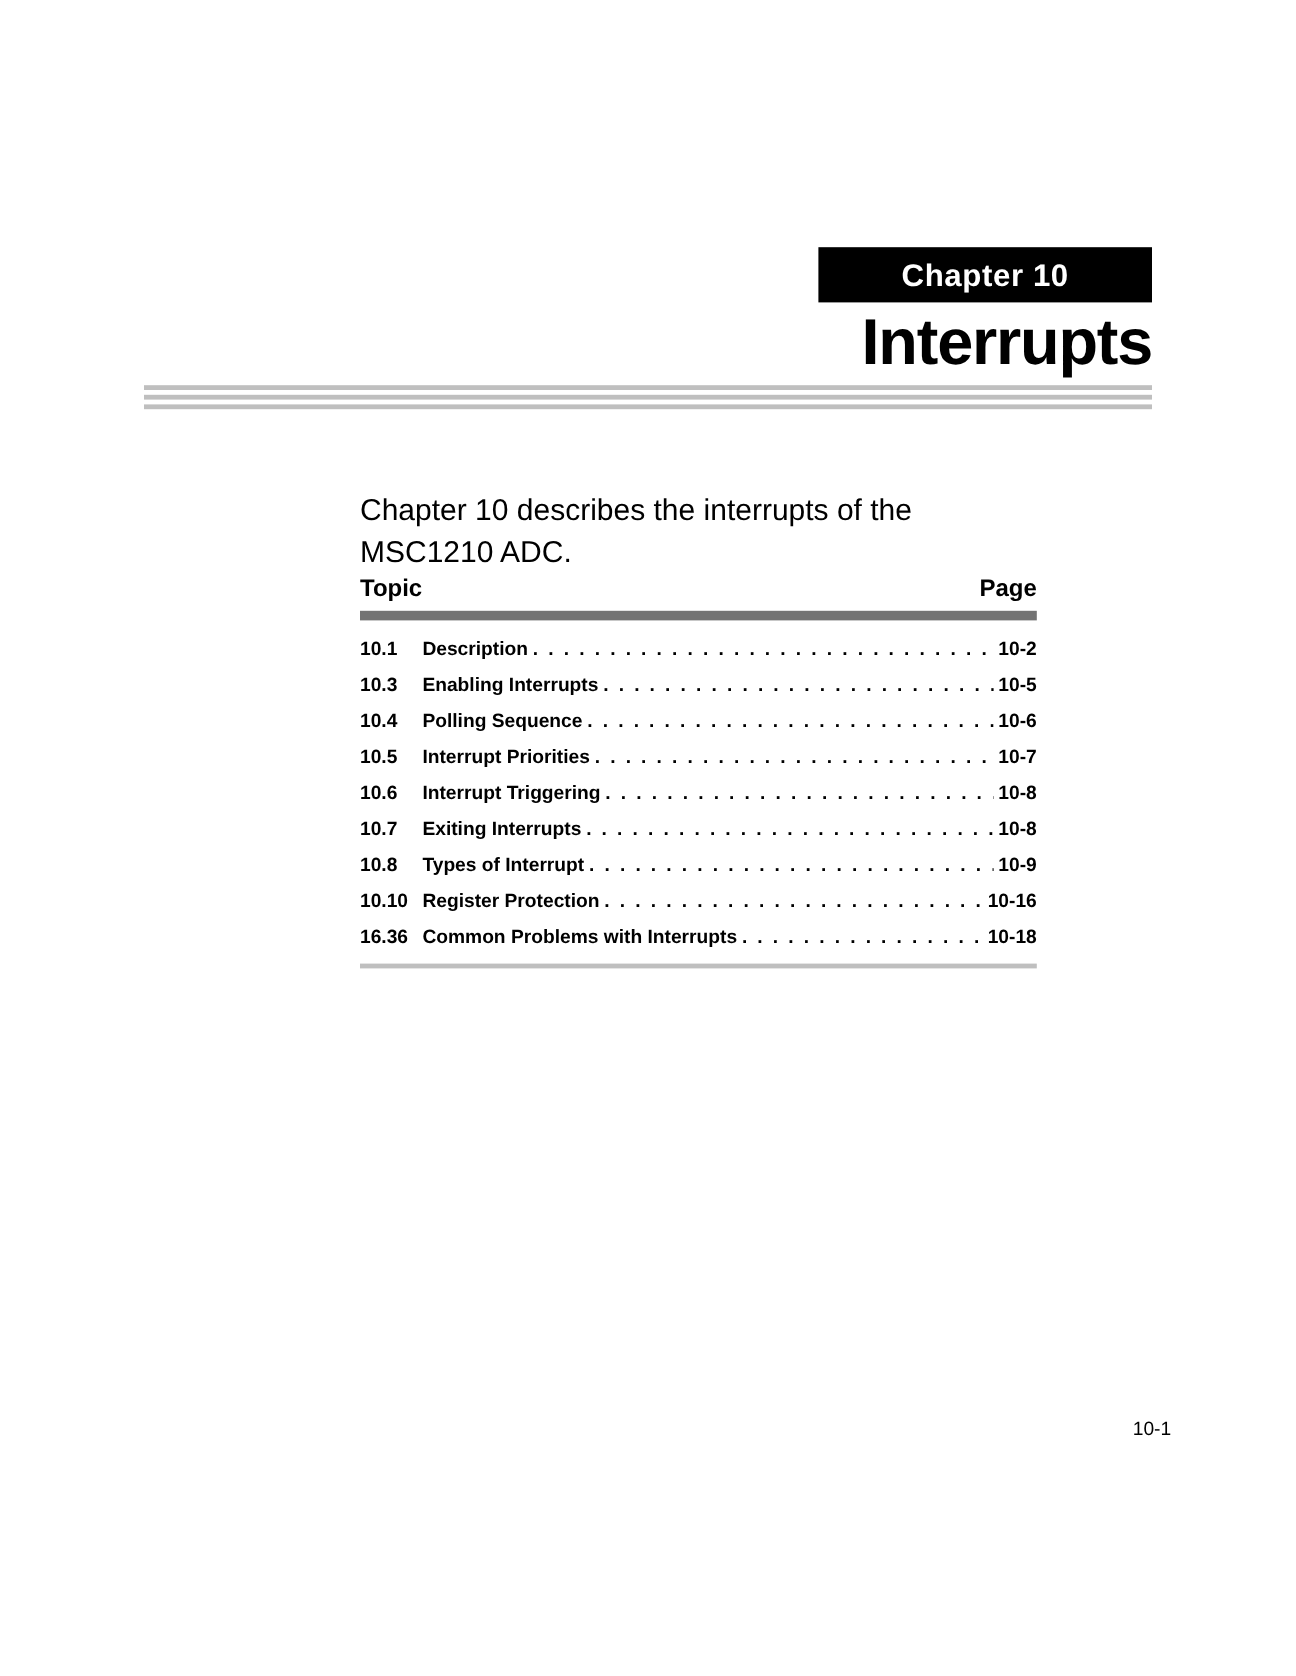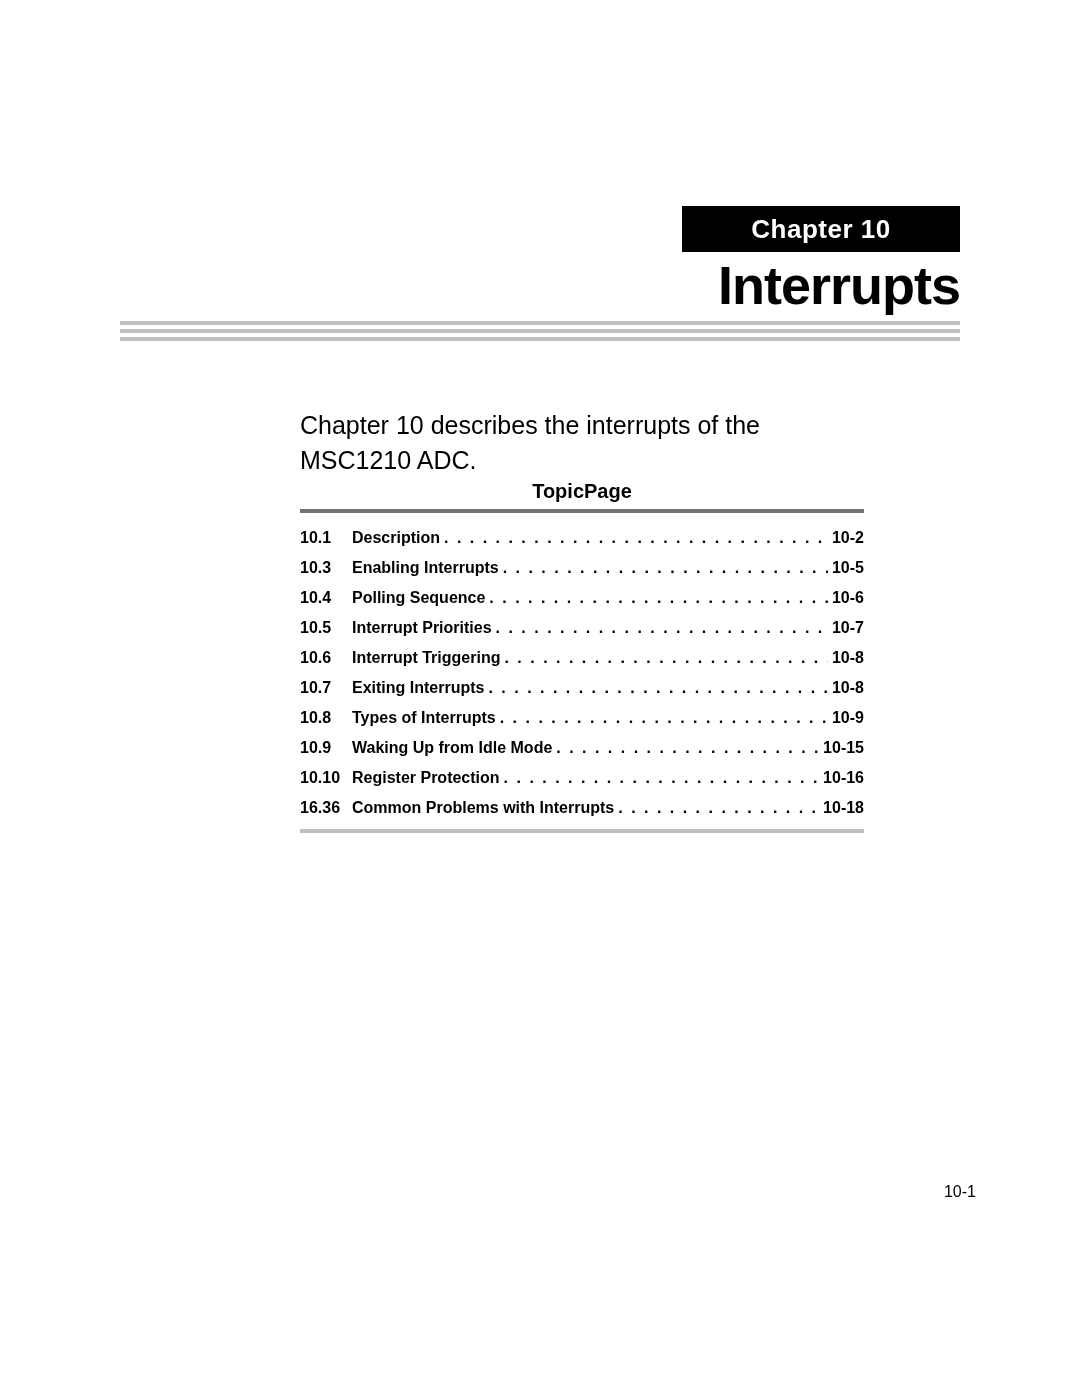--- a/index.html
+++ b/index.html
@@ -64,22 +64,22 @@
     line-height: 1.4;
   }
   .toc {
     position: absolute;
     top: 480px;
     left: 300px;
     width: 564px;
   }
   .toc-head {
     display: flex;
-    justify-content: center;
-    border-bottom: 4px solid #737373;
+    justify-content: space-between;
+    border-bottom: 8px solid #737373;
     padding-bottom: 6px;
     margin-bottom: 16px;
   }
   .toc-head .h {
     font-weight: 700;
     font-size: 20px;
   }
   .toc-row {
     display: flex;
     align-items: baseline;
@@ -174,29 +174,23 @@
           <span class="toc-page">10-8</span>
         </div>
         <div class="toc-row">
           <span class="toc-num">10.7</span>
           <span class="toc-title">Exiting Interrupts</span>
           <span class="toc-dots"></span>
           <span class="toc-page">10-8</span>
         </div>
         <div class="toc-row">
           <span class="toc-num">10.8</span>
-          <span class="toc-title">Types of Interrupts</span>
+          <span class="toc-title">Types of Interrupt</span>
           <span class="toc-dots"></span>
           <span class="toc-page">10-9</span>
-        </div>
-        <div class="toc-row">
-          <span class="toc-num">10.9</span>
-          <span class="toc-title">Waking Up from Idle Mode</span>
-          <span class="toc-dots"></span>
-          <span class="toc-page">10-15</span>
         </div>
         <div class="toc-row">
           <span class="toc-num">10.10</span>
           <span class="toc-title">Register Protection</span>
           <span class="toc-dots"></span>
           <span class="toc-page">10-16</span>
         </div>
         <div class="toc-row">
           <span class="toc-num">16.36</span>
           <span class="toc-title">Common Problems with Interrupts</span>

